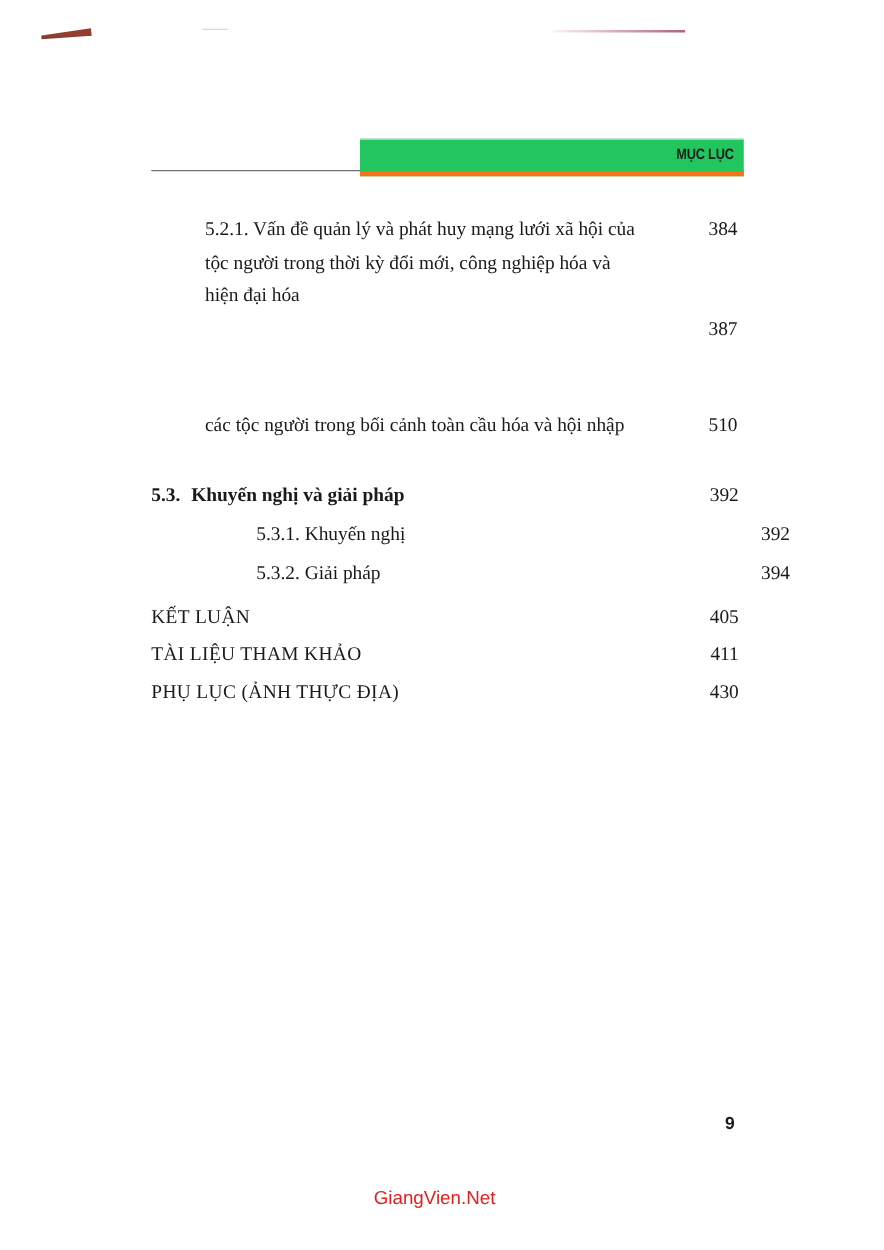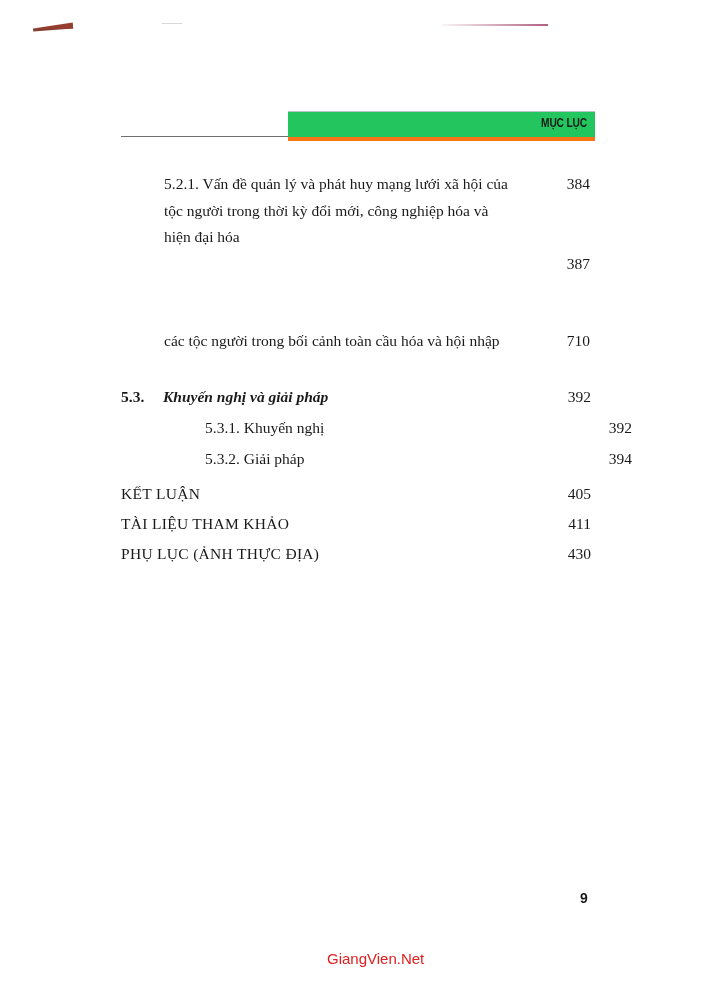--- a/index.html
+++ b/index.html
@@ -106,23 +106,22 @@
       left: 121px;
       width: 470px;
     }
     .sec .num {
       position: absolute;
       left: 0;
       top: 0;
       font-weight: bold;
     }
     .sec .text {
-      margin-left: 42px;
-      font-weight: bold;
-      font-style: italic;
+      margin-left: 32px;
+      font-weight: bold;
     }
     .sec .page {
       left: 430px;
       width: 40px;
     }
     .sub-short {
       left: 164px;
       width: 427px;
       margin-left: 41px;
     }
@@ -149,21 +148,20 @@
       font-size: 14px;
       color: #1a1a1a;
     }
     .watermark {
       position: absolute;
       left: 299px;
       top: 950px;
       font-family: "Liberation Sans", "DejaVu Sans", sans-serif;
       font-size: 15px;
       color: #e02020;
-      margin-left: 28px;
     }
   </style>
 </head>
 <body>
 
 <div class="scan-mark-left"></div>
 <div class="scan-mark-top"></div>
 <div class="scan-mark-right"></div>
 
 <div class="header-rule"></div>
@@ -179,21 +177,21 @@
     <span class="text">hiện đại hóa</span>
     <span class="page">384</span>
   </div>
 
   <div class="entry sub" style="top:251px;">
     <span class="page">387</span>
   </div>
 
   <div class="entry sub" style="top:328px;">
     <span class="text">các tộc người trong bối cảnh toàn cầu hóa và hội nhập</span>
-    <span class="page">710</span>
+    <span class="page">510</span>
   </div>
 
   <div class="entry sec" style="top:384px;">
     <span class="num">5.3.</span>
     <span class="text">Khuyến nghị và giải pháp</span>
     <span class="page">392</span>
   </div>
 
   <div class="entry sub-short" style="top:415px;">
     <span class="text">5.3.1. Khuyến nghị</span>

